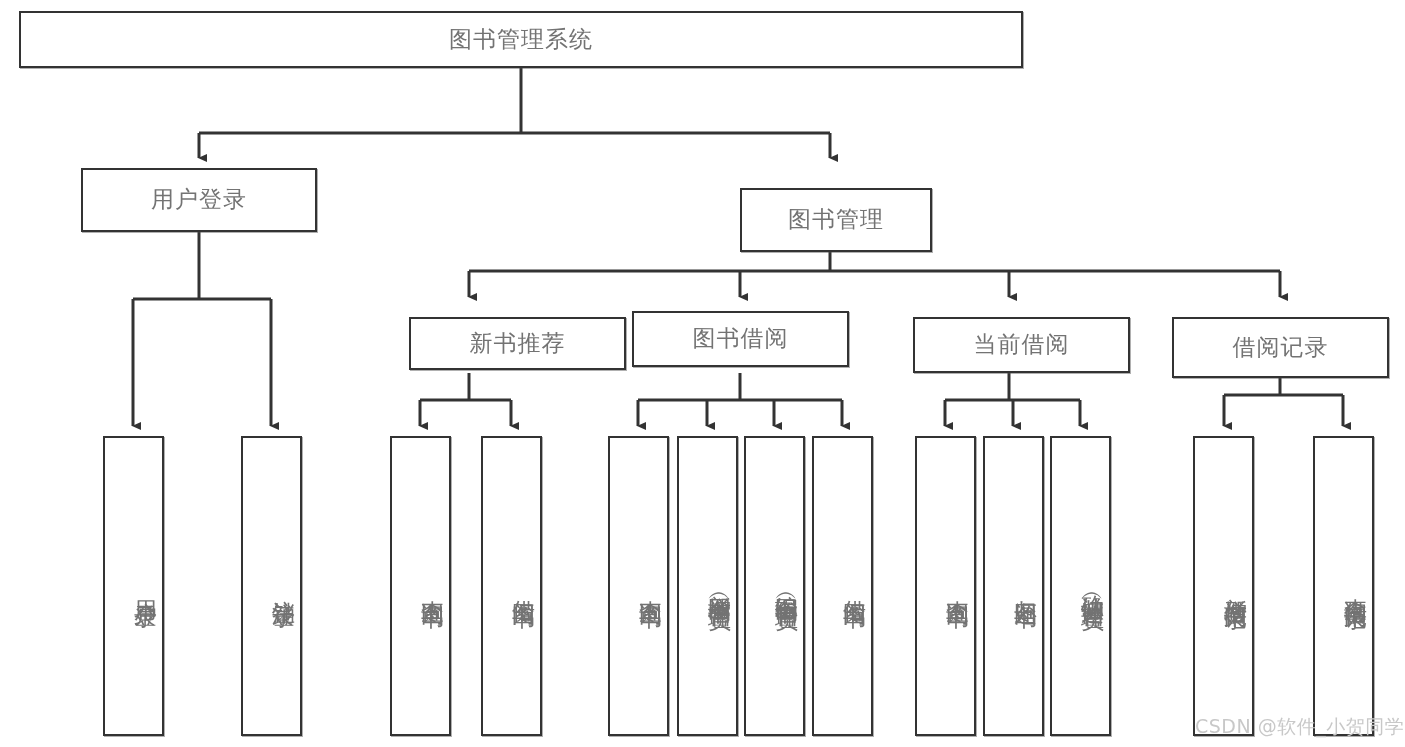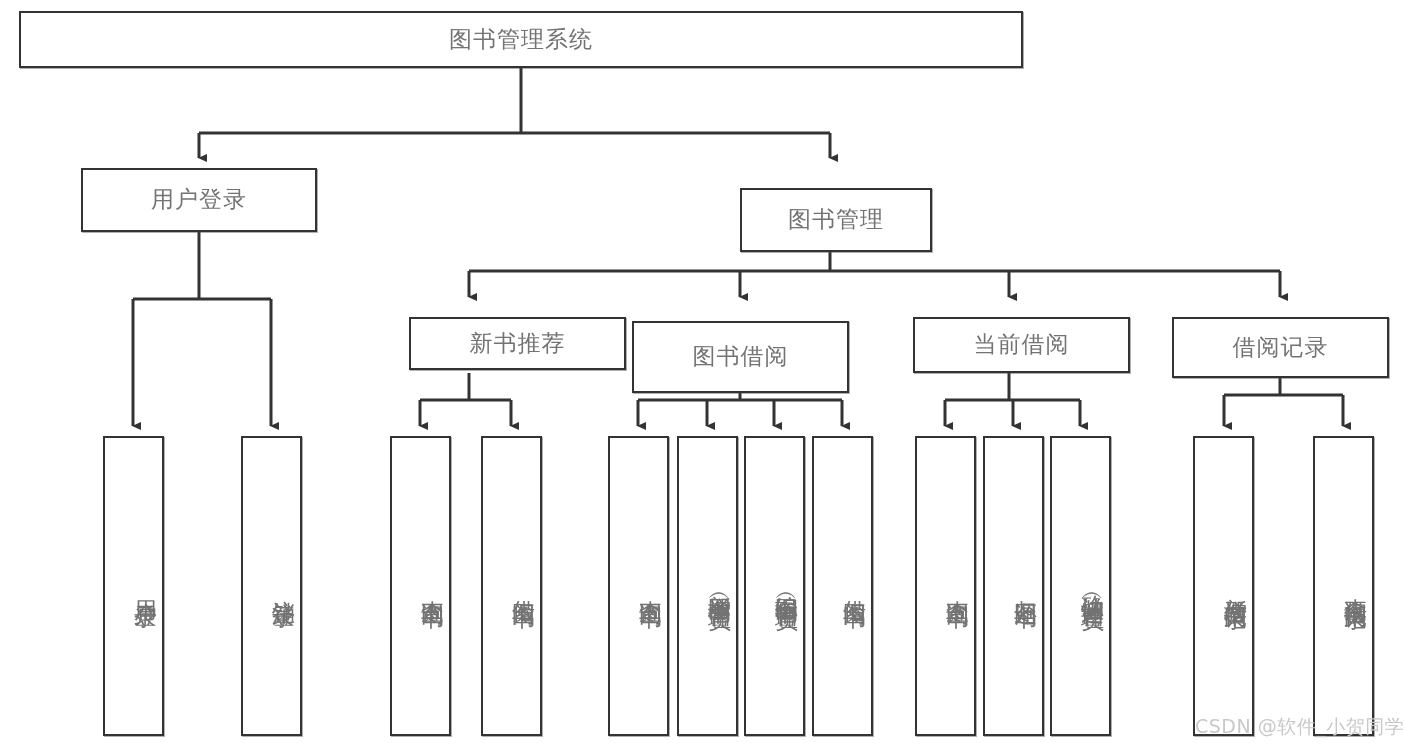--- a/index.html
+++ b/index.html
@@ -132,21 +132,21 @@
   </div>
 
   <div class="node horiz" style="left:740px; top:168px; width:192px; height:64px;margin-top:20px;">
     <span>图书管理</span>
   </div>
 
   <div class="node horiz" style="left:361px; top:317px; width:217px; height:53px;margin-left:48px;">
     <span>新书推荐</span>
   </div>
 
-  <div class="node horiz" style="left:632px; top:321px; width:217px; height:72px;">
+  <div class="node horiz" style="left:632px; top:311px; width:217px; height:56px;">
     <span>图书借阅</span>
   </div>
 
   <div class="node horiz" style="left:901px; top:317px; width:217px; height:56px;margin-left:12px;">
     <span>当前借阅</span>
   </div>
 
   <div class="node horiz" style="left:1172px; top:317px; width:217px; height:61px;">
     <span>借阅记录</span>
   </div>

